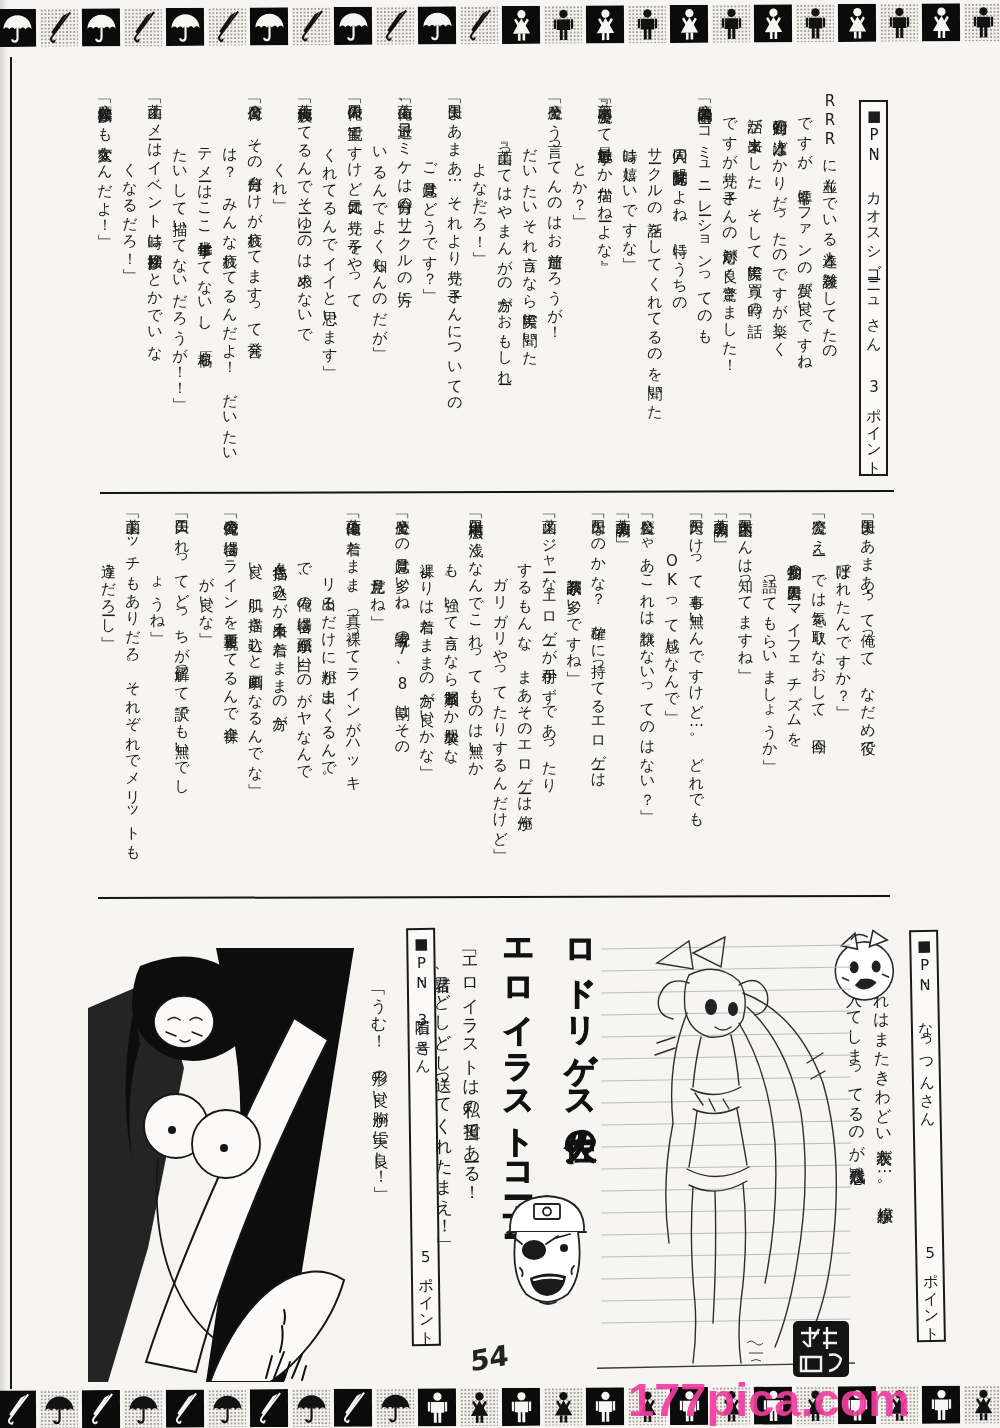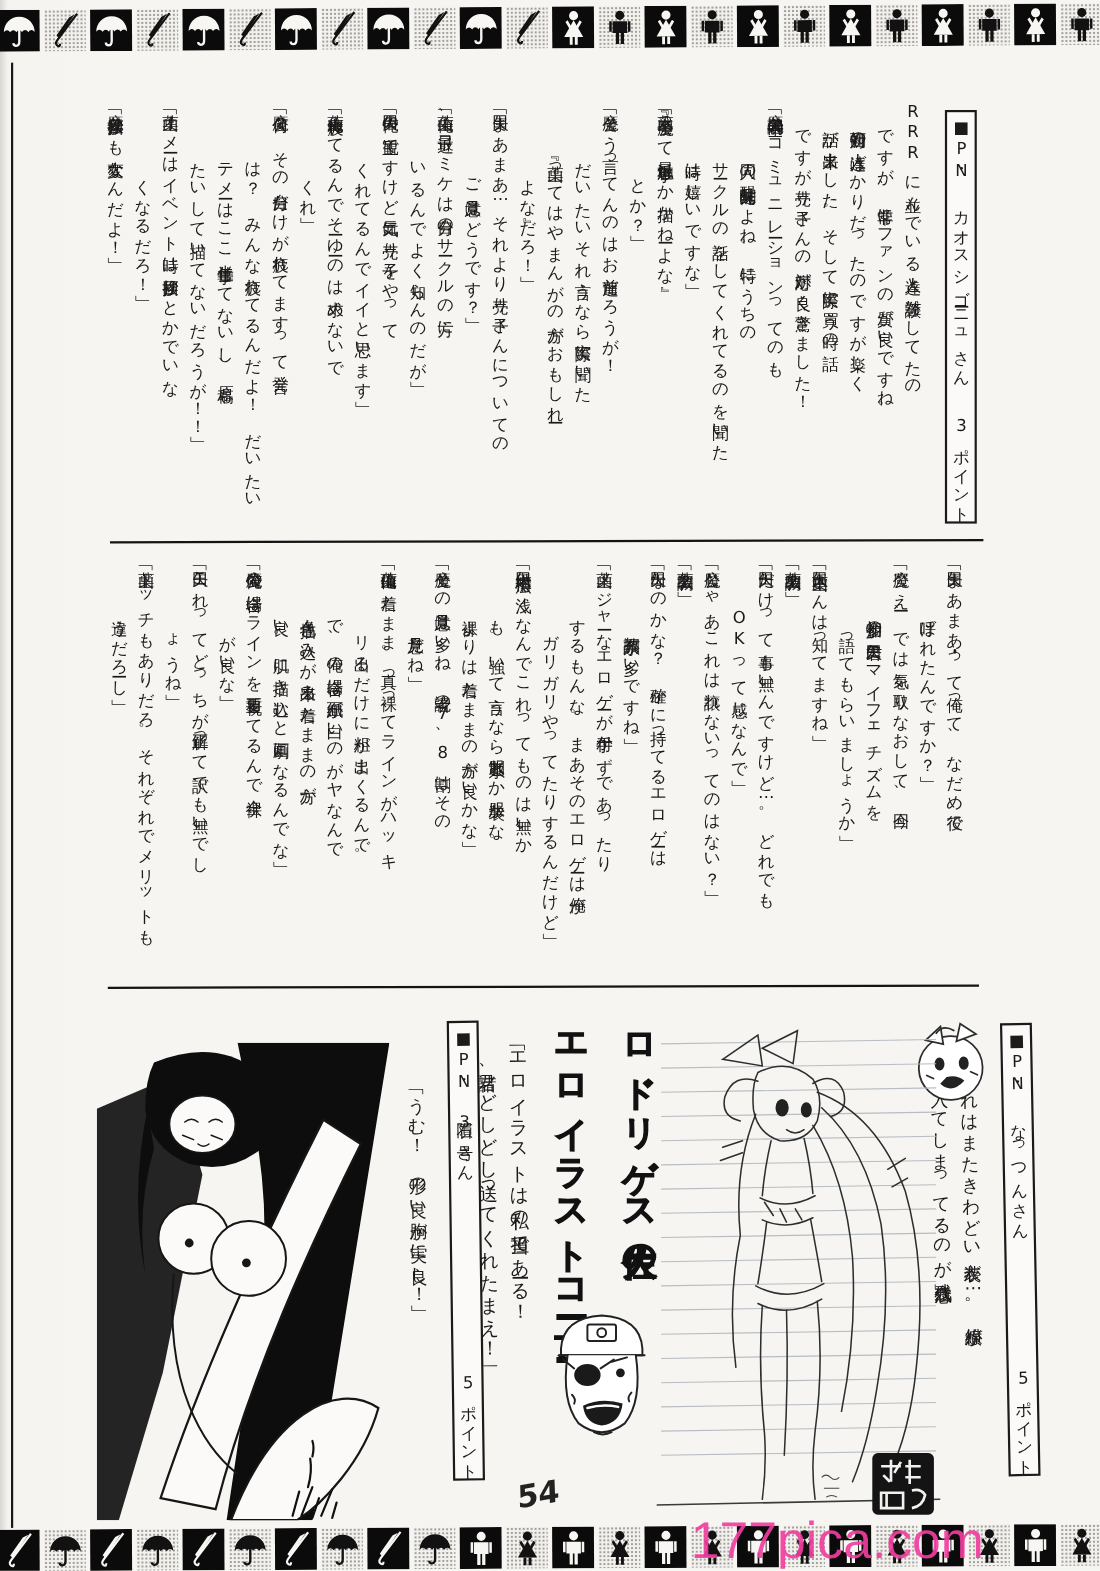--- a/index.html
+++ b/index.html
@@ -53,21 +53,21 @@
   #illus-girl{left:597px;top:923px;}
   #illus-chibi{left:812px;top:913px;transform:rotate(-2deg);}
   #illus-colonel{left:496px;top:1186px;}
   
   #page-number{
     position:absolute;left:470px;top:1342px;font-size:28px;color:#222;
     transform:rotate(-10deg) skewX(-8deg);font-weight:bold;
   }
   #watermark{
     position:absolute;left:628px;top:1372px;z-index:9;
-    font-size:47px;font-weight:normal;letter-spacing:0px;
+    font-size:47px;font-weight:bold;letter-spacing:0px;
     color:rgba(240,62,160,0.92);font-family:"Liberation Sans",sans-serif;
   }
 </style>
 </head>
 <body>
 
 <svg width="0" height="0" style="position:absolute" aria-hidden="true">
   <defs>
     <symbol id="sym-umbrella-open" viewBox="0 0 40 40">
       <path fill="currentColor" d="M20 4 C10 4 3 12 3 21 C5 18 8 18 10 21 C12 18 15 18 17 21 C18 18 22 18 23 21 C25 18 28 18 30 21 C32 18 35 18 37 21 C37 12 30 4 20 4 Z"></path>

